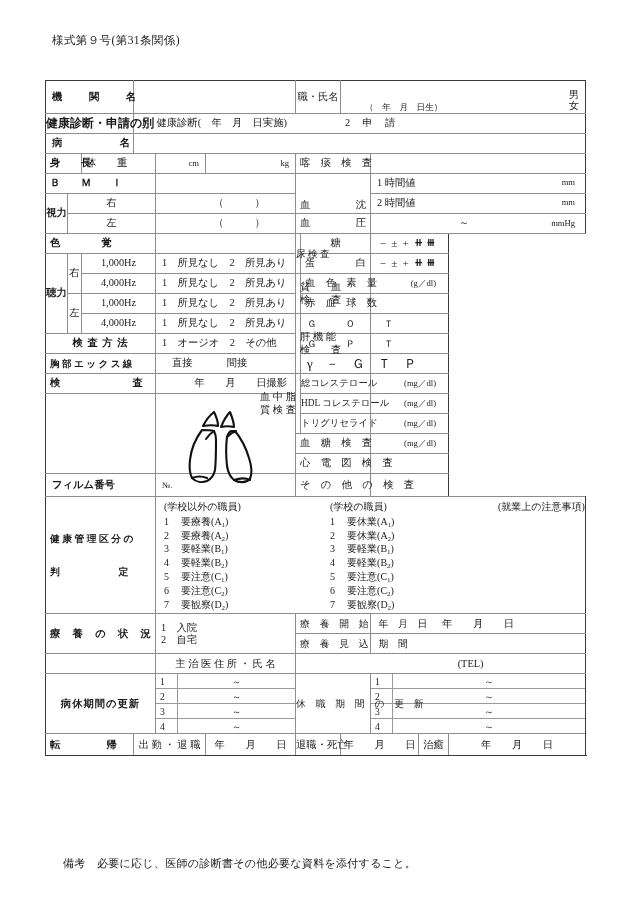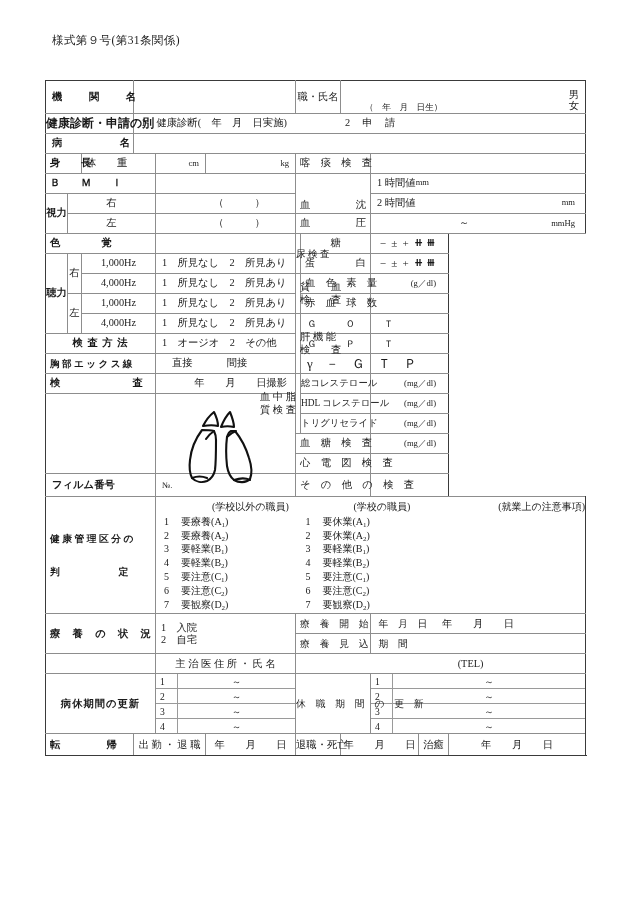--- a/index.html
+++ b/index.html
@@ -119,21 +119,21 @@
     padding: 3px 0 2px 0;
     height: 100%;
     box-sizing: border-box;
   }
   .cls-col {
     padding-left: 8px;
     font-size: 10px;
     line-height: 1.38;
     white-space: nowrap;
   }
-  .cls-col .hd { padding-bottom: 1px; margin-left: 48px; }
+  .cls-col .hd { padding-bottom: 1px; }
   .cls-col .itm { display: flex; }
   .cls-col .num { width: 17px; }
   sub { font-size: 7px; vertical-align: baseline; position: relative; top: 2px; }
 
   
   .sub {
     width: 100%;
     border-collapse: collapse;
     table-layout: fixed;
   }
@@ -263,21 +263,21 @@
         <div class="j tight">Ｂ　　Ｍ　　Ｉ</div>
       </td>
       <td colspan="3"></td>
       <td colspan="3" rowspan="2">
         <div class="j tight" style="align-items:flex-end;height:100%;padding-bottom:2px;box-sizing:border-box">
           <span>血</span>
           <span>沈</span>
         </div>
       </td>
       <td class="outer-r" colspan="3">
-        <div style="display:flex;padding:0 10px 0 6px">
+        <div style="display:flex;justify-content:space-between;padding:0 10px 0 6px">
           <span>1 時間値</span>
           <span class="small">mm</span>
         </div>
       </td>
     </tr>
 
     <tr>
       <td class="outer-l" rowspan="2">
         <div class="ctr">視力</div>
       </td>
@@ -739,14 +739,15 @@
         <div class="ctr">治癒</div>
       </td>
       <td class="outer-b outer-r" colspan="2">
         <div class="ctr">年　　月　　日</div>
       </td>
     </tr>
 
   </tbody>
     </table>
 
+  <div class="note">備考　必要に応じ、医師の診断書その他必要な資料を添付すること。</div>
 
 </div>
 
 </body></html>

